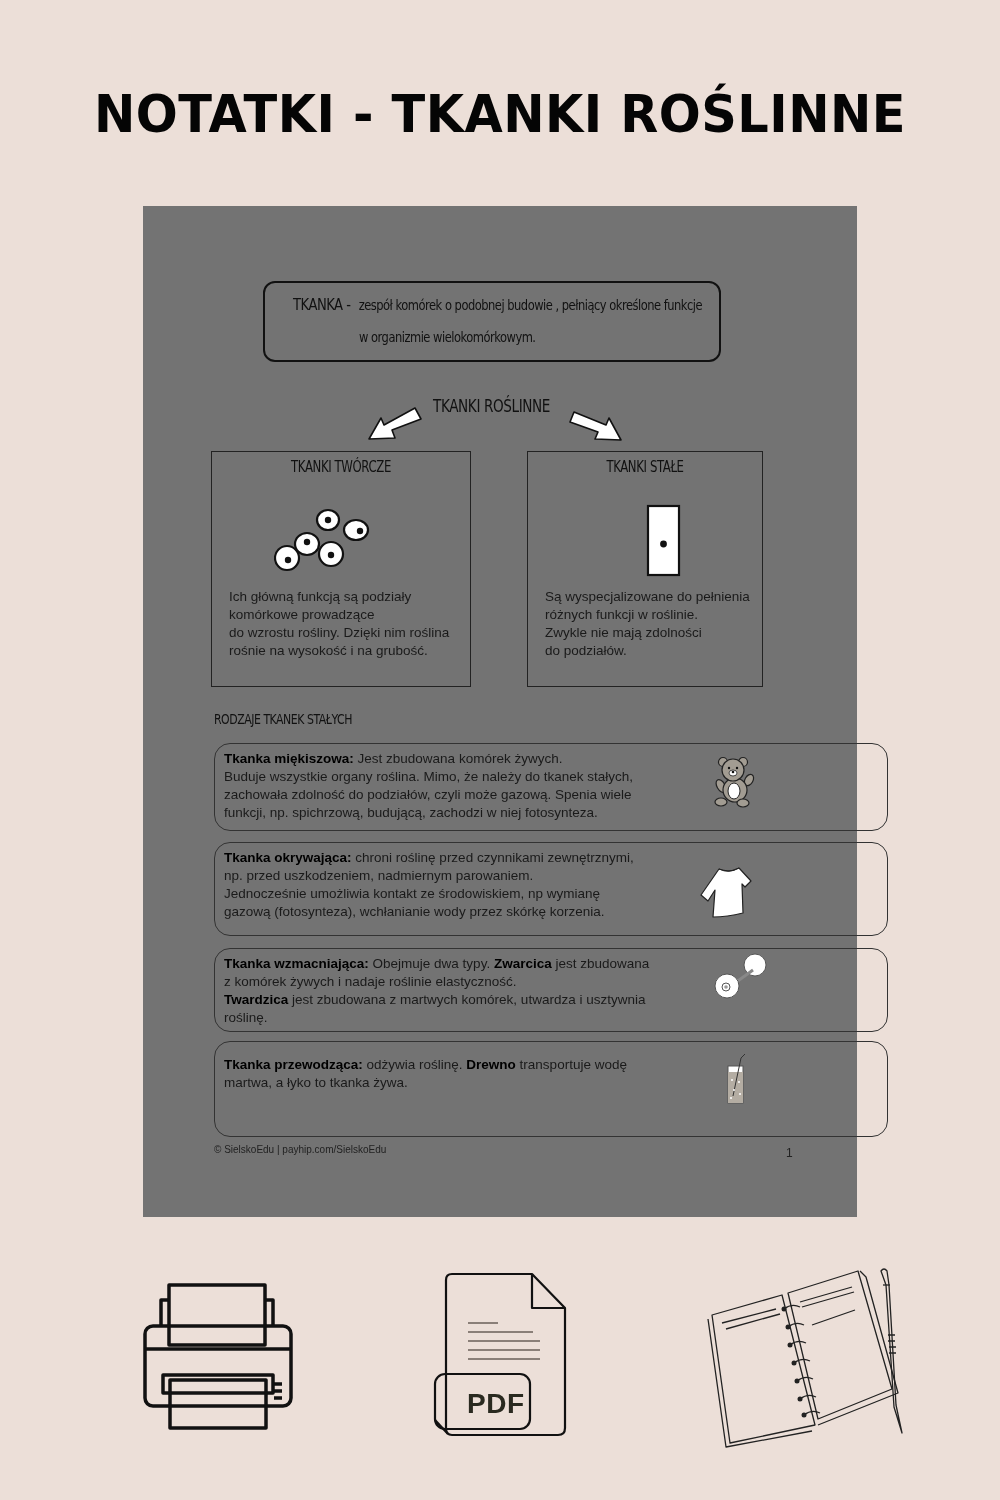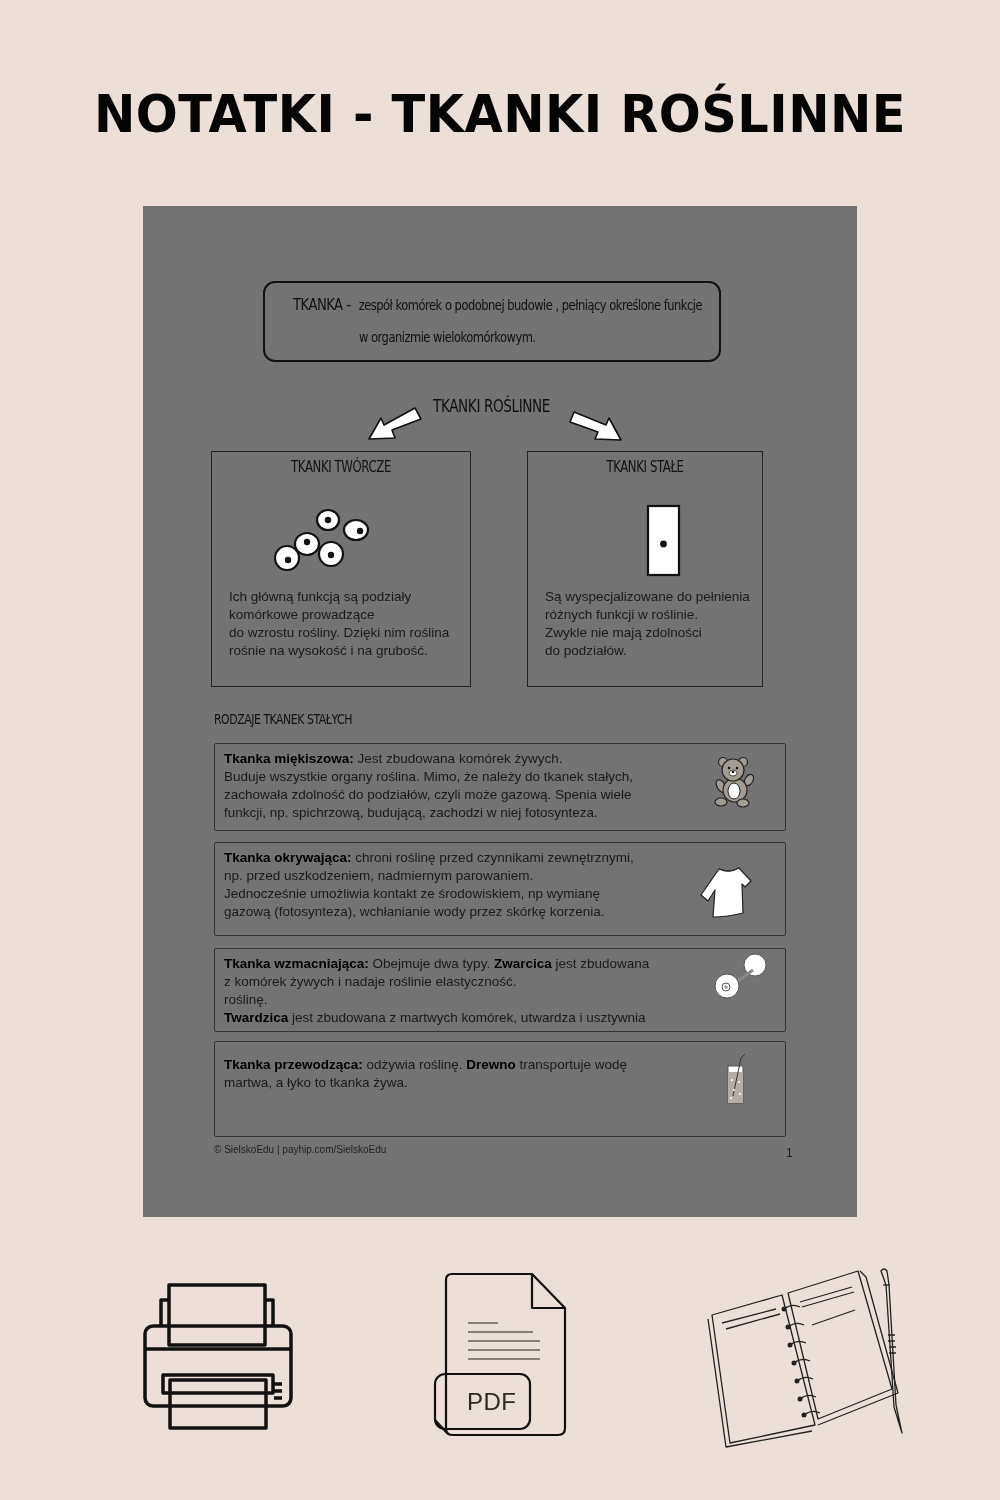--- a/index.html
+++ b/index.html
@@ -60,39 +60,39 @@
     position: absolute; left: 17px; top: 136px; width: 240px;
     font-size: 13.5px; line-height: 18px; color: #1a1a1a;
   }
   .box-text div { white-space: nowrap; }
   .section-title {
     position: absolute; left: 71px; top: 505px; font-size: 14px;
     font-family: "DejaVu Sans", sans-serif; letter-spacing: -0.6px;
     transform: scaleX(0.78); transform-origin: left center; white-space: nowrap;
   }
   .type-box {
-    position: absolute; left: 71px; width: 572px;
-    border: 1.5px solid #333; border-radius: 2px; text-decoration: underline;
+    position: absolute; left: 71px; width: 674px;
+    border: 1.5px solid #333; border-radius: 16px; text-decoration: underline;
   }
   .type-text {
     position: absolute; left: 9px; top: 6px; width: 480px;
     font-size: 13.5px; line-height: 18px; color: #1a1a1a;
   }
   .type-text div { white-space: nowrap; }
   .type-text b { font-weight: bold; color: #000; }
   .type-illus { position: absolute; }
   .footer-left {
     position: absolute; left: 71px; top: 938px; font-size: 10px; color: #222;
   }
   .footer-page {
     position: absolute; left: 643px; top: 940px; font-size: 12px; color: #222;
   }
   .bottom-icon { position: absolute; }
   .pdf-label {
-    position: absolute; left: 467px; top: 1388px; font-size: 24px; font-weight: normal;
+    position: absolute; left: 467px; top: 1388px; font-size: 28px; font-weight: bold;
     color: #2a2a20; font-family: "Liberation Sans", sans-serif; letter-spacing: 0.5px;
   }
 </style>
 </head>
 <body>
 
 <div class="main-title">NOTATKI - TKANKI ROŚLINNE</div>
 
 <div class="doc">
 
@@ -187,22 +187,22 @@
     <svg class="type-illus" style="left:484px;top:22px" width="54" height="56" viewBox="0 0 54 56">
       <path d="M20 4 Q30 8 40 3 L52 16 L46 22 L43 19 L44 48 Q28 52 14 52 L16 25 L9 36 L2 30 Z" fill="#fff" stroke="#222" stroke-width="1.2" stroke-linejoin="round"></path>
       <path d="M20 4 Q30 9 40 3" fill="none" stroke="#222" stroke-width="1"></path>
     </svg>
   </div>
 
   <div class="type-box" style="top:742px;height:84px">
     <div class="type-text">
       <div><b>Tkanka wzmacniająca:</b><span> Obejmuje dwa typy. </span><b>Zwarcica</b><span> jest zbudowana</span></div>
       <div>z komórek żywych i nadaje roślinie elastyczność.</div>
+      <div><b>Twardzica</b><span> jest zbudowana z martwych komórek, utwardza i usztywnia</span></div>
       <div>roślinę.</div>
-      <div><b>Twardzica</b><span> jest zbudowana z martwych komórek, utwardza i usztywnia</span></div>
     </div>
     <svg class="type-illus" style="left:498px;top:4px" width="62" height="48" viewBox="0 0 62 48">
       <circle cx="42" cy="12" r="11" fill="#fff" stroke="#555" stroke-width="1"></circle>
       <line x1="22" y1="30" x2="40" y2="17" stroke="#888" stroke-width="3"></line>
       <circle cx="14" cy="33" r="12" fill="#fff" stroke="#555" stroke-width="1"></circle>
       <circle cx="13" cy="34" r="4" fill="#fff" stroke="#555" stroke-width="1"></circle>
       <circle cx="13" cy="34" r="1.8" fill="#999"></circle>
     </svg>
   </div>
 

